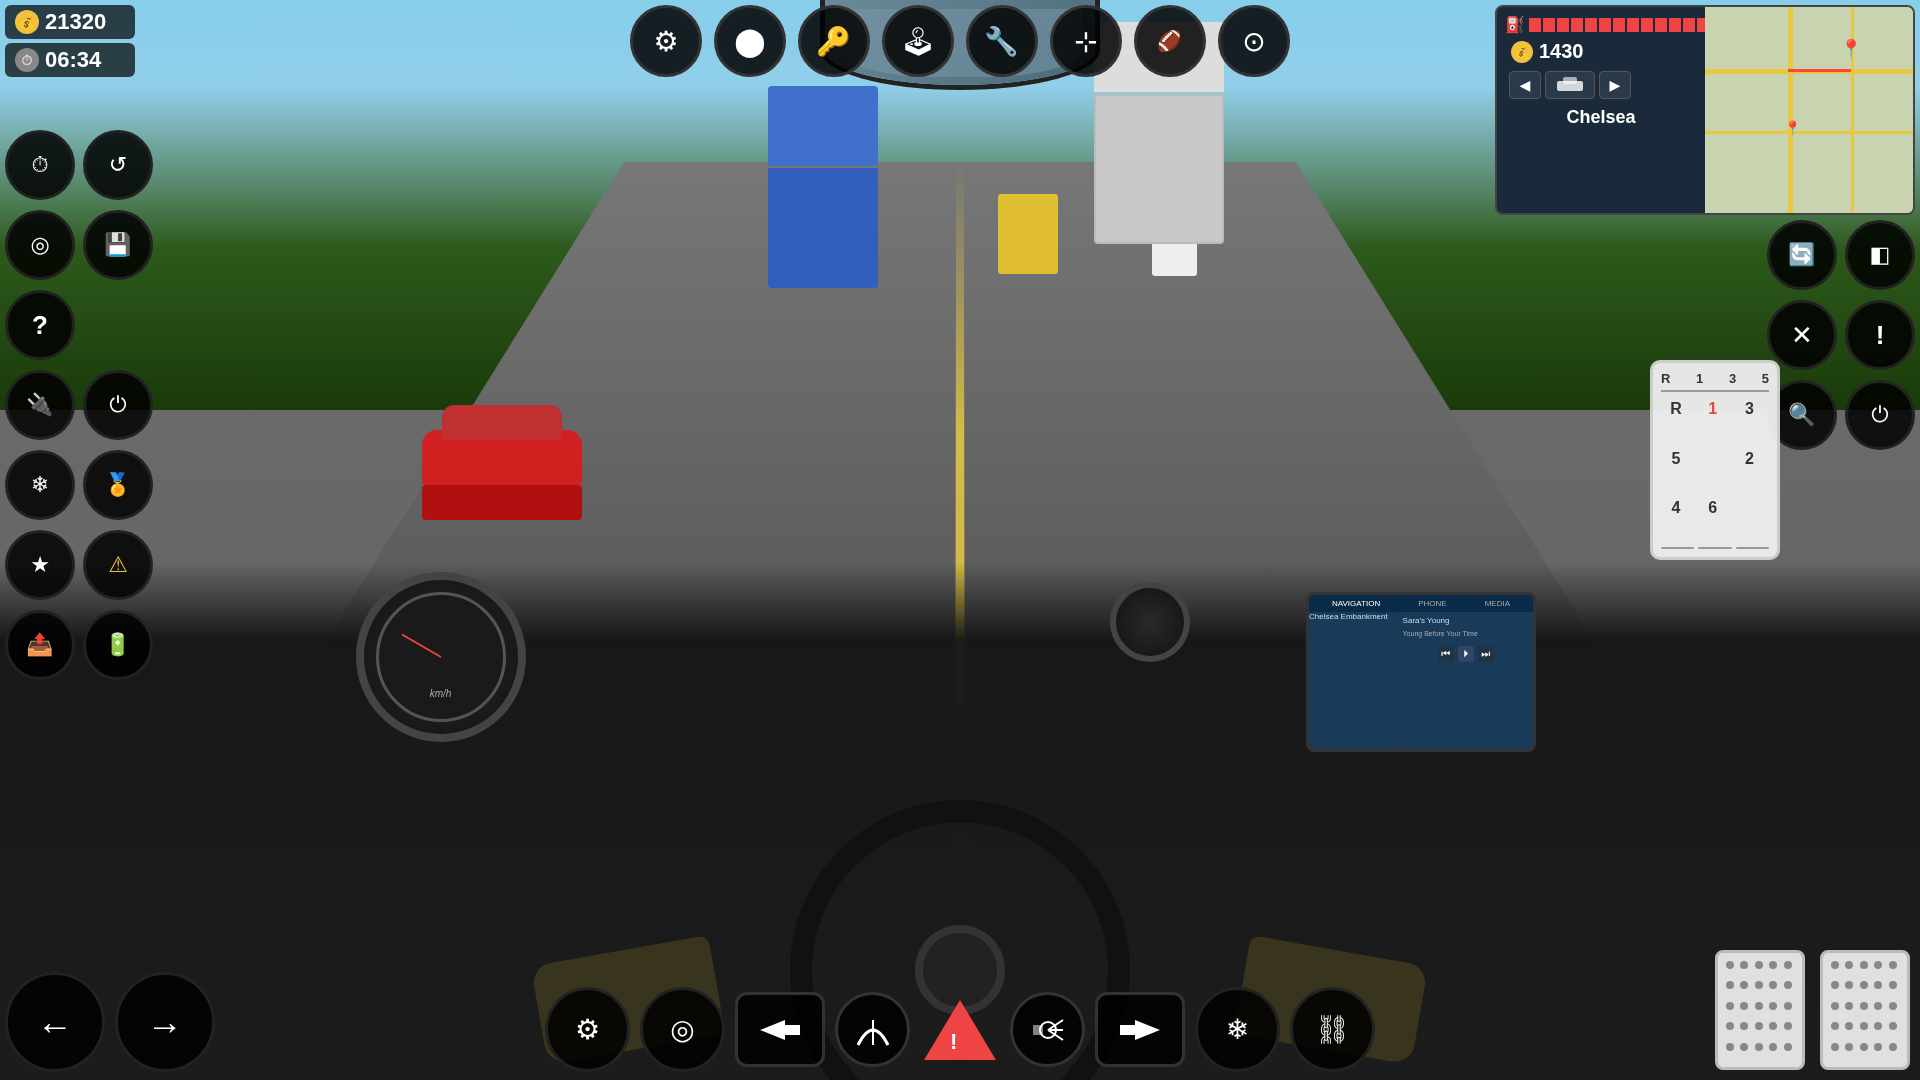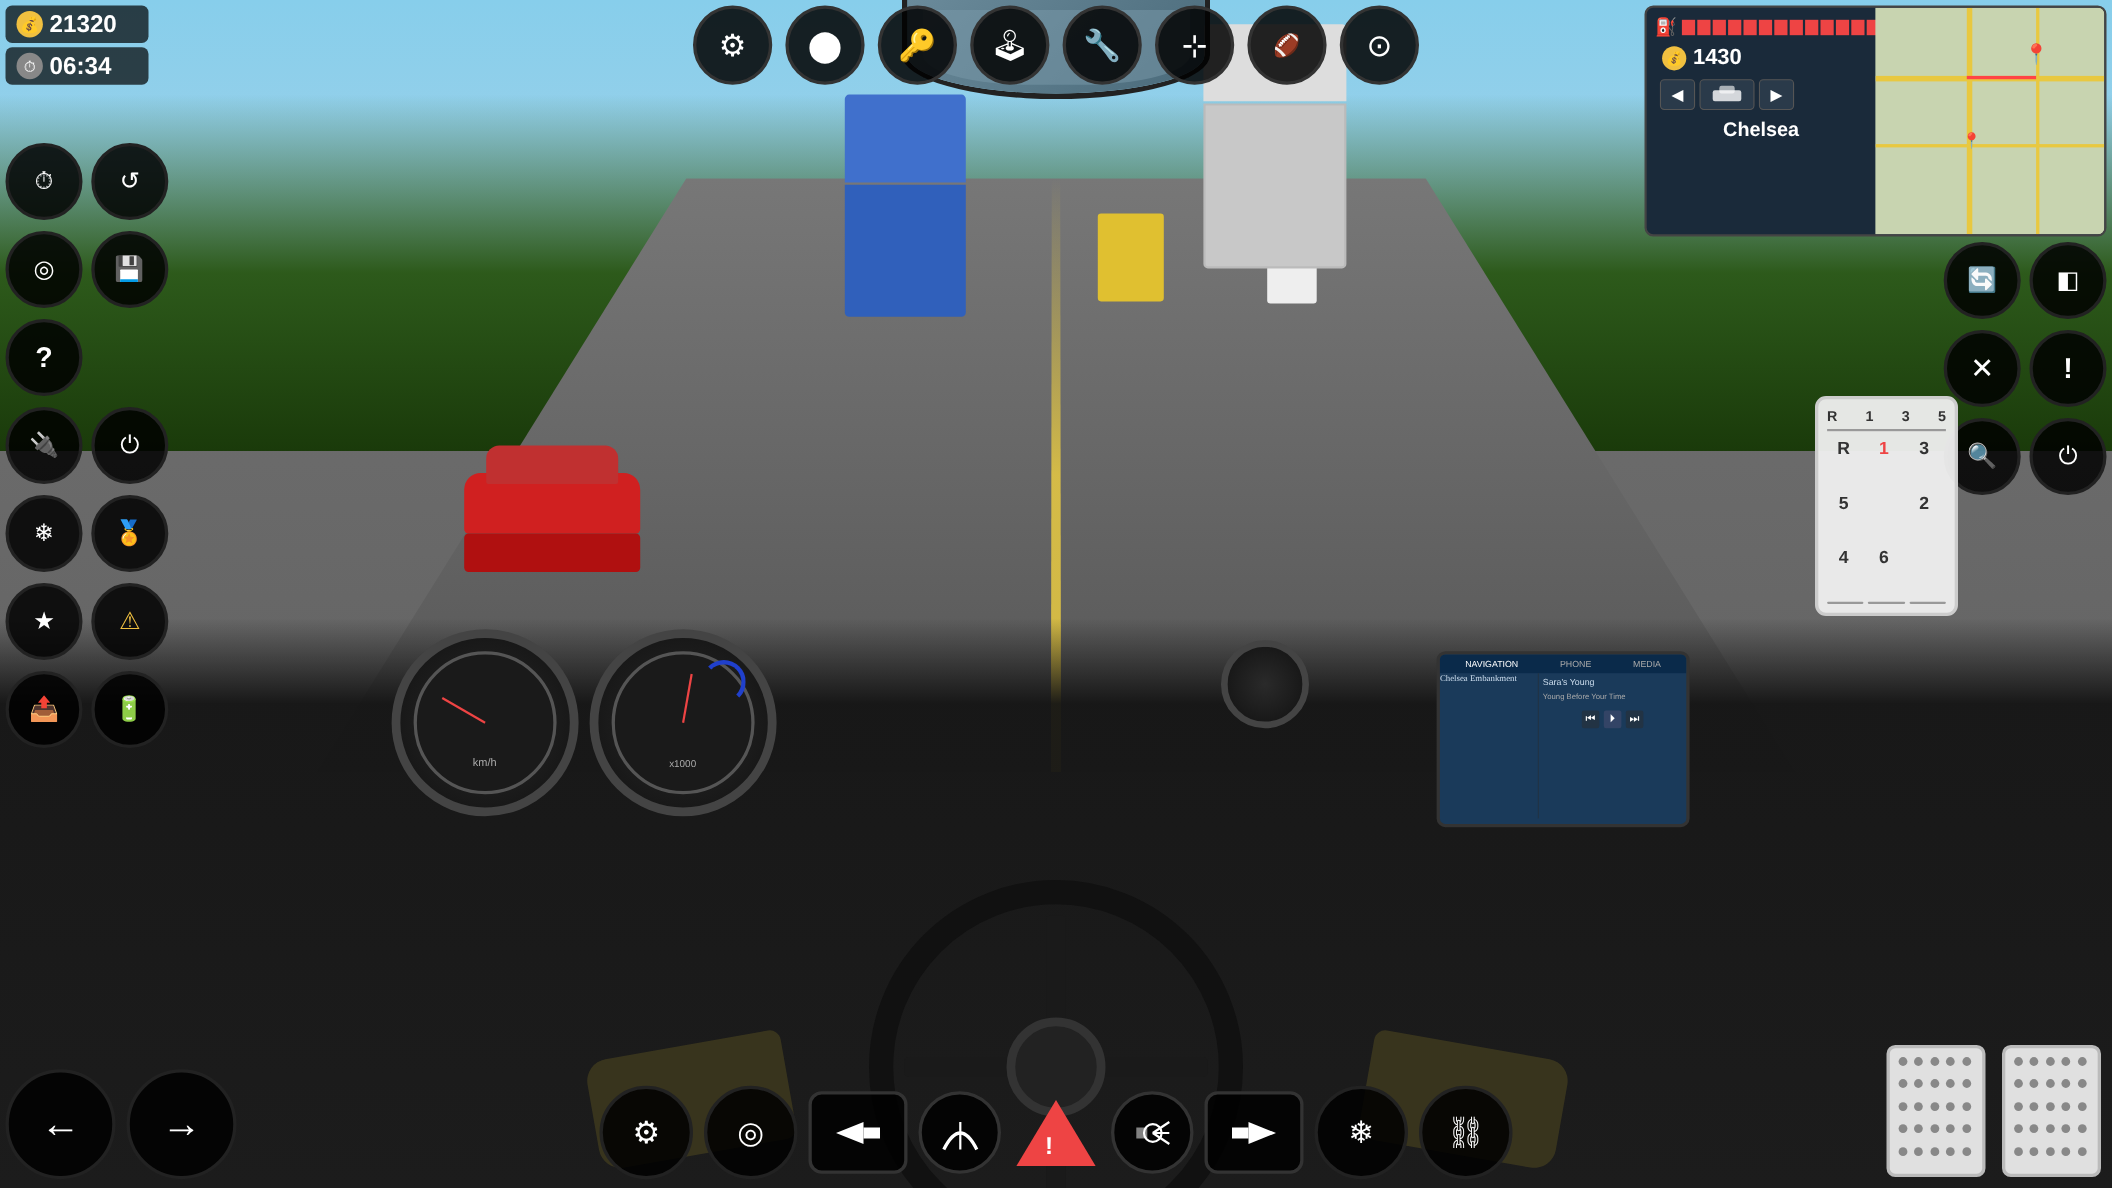--- a/index.html
+++ b/index.html
@@ -410,50 +410,42 @@
   </div>
 
   <div style="position:absolute;left:52%;top:18%;width:60px;height:80px;background:#e0c030;border-radius:3px;z-index:15;"></div>
 
   <div style="position:absolute;left:60%;top:20%;width:45px;height:60px;background:#eeeeee;border-radius:3px;z-index:15;">
     <div style="position:absolute;top:2px;left:2px;width:41px;height:10px;background:#e03030;border-radius:2px;"></div>
   </div>
 
   <div style="position:absolute;bottom:0;left:0;width:100%;height:48%;background:linear-gradient(180deg,transparent 0%,rgba(20,20,20,0.95) 15%,#1c1c1c 100%);">
 
-    <div style="position:absolute;top:0;left:18%;width:380px;height:180px;">
+    <div style="position:absolute;top:0;left:18%;width:380px;height:180px;font-style:italic;">
 
       <div style="position:absolute;left:10px;top:10px;width:170px;height:170px;border-radius:50%;border:8px solid #444;background:radial-gradient(circle,#2a2a2a,#111);display:flex;align-items:center;justify-content:center;">
         <div style="width:130px;height:130px;border-radius:50%;border:3px solid #555;background:#1a1a1a;position:relative;">
           <div style="position:absolute;bottom:20px;left:50%;transform:translateX(-50%);color:#aaa;font-size:10px;">km/h</div>
 
           <div style="position:absolute;bottom:50%;left:50%;width:2px;height:45px;background:#e44;transform-origin:bottom center;transform:translateX(-50%) rotate(-60deg);"></div>
         </div>
       </div>
 
-      <div style="position:absolute;left:190px;top:10px;width:170px;height:170px;border-radius:50%;border:8px solid #444;background:radial-gradient(circle,#2a2a2a,#111);display:flex;align-items:center;justify-content:center;">
-        <div style="width:130px;height:130px;border-radius:50%;border:3px solid #555;background:#1a1a1a;position:relative;">
-          <div style="position:absolute;bottom:20px;left:50%;transform:translateX(-50%);color:#aaa;font-size:9px;">x1000</div>
-          <div style="position:absolute;bottom:50%;left:50%;width:2px;height:45px;background:#e44;transform-origin:bottom center;transform:translateX(-50%) rotate(10deg);"></div>
-
-          <div style="position:absolute;top:5px;right:5px;width:40px;height:40px;border-radius:50%;border:4px solid #2040cc;border-left-color:transparent;border-bottom-color:transparent;"></div>
-        </div>
-      </div>
     </div>
 
     <div style="position:absolute;top:20px;right:38%;width:80px;height:80px;border-radius:50%;border:6px solid #444;background:radial-gradient(circle,#2a2a2a,#111);"></div>
 
     <div style="position:absolute;top:30px;right:20%;width:230px;height:160px;background:#1a3a5a;border-radius:8px;border:3px solid #333;overflow:hidden;">
       <div class="car-screen-header">
         <span class="screen-tab active">NAVIGATION</span>
         <span class="screen-tab">PHONE</span>
         <span class="screen-tab">MEDIA</span>
       </div>
       <div style="display:flex;height:calc(100% - 22px);">
-        <div style="width:40%;padding:0;border-right:1px solid #234;font-size:8px;color:#8ac;font-family:Liberation Serif, serif;">
+        <div style="width:40%;padding:0;border-right:1px solid #234;font-size:8px;color:#8ac;">
           <div style="font-size:8px;line-height:1.3;color:#cde;">Chelsea Embankment</div>
         </div>
         <div style="width:60%;padding:4px;font-size:8px;color:#8ac;">
           <div style="color:#cde;margin-bottom:4px;">Sara's Young</div>
           <div style="color:#aaa;font-size:7px;line-height:1.3;">Young Before Your Time</div>
           <div style="margin-top:8px;display:flex;gap:4px;justify-content:center;">
             <div style="width:16px;height:16px;background:#234;border-radius:2px;display:flex;align-items:center;justify-content:center;color:white;font-size:10px;">⏮</div>
             <div style="width:16px;height:16px;background:#346;border-radius:2px;display:flex;align-items:center;justify-content:center;color:white;font-size:10px;">⏵</div>
             <div style="width:16px;height:16px;background:#234;border-radius:2px;display:flex;align-items:center;justify-content:center;color:white;font-size:10px;">⏭</div>
           </div>

